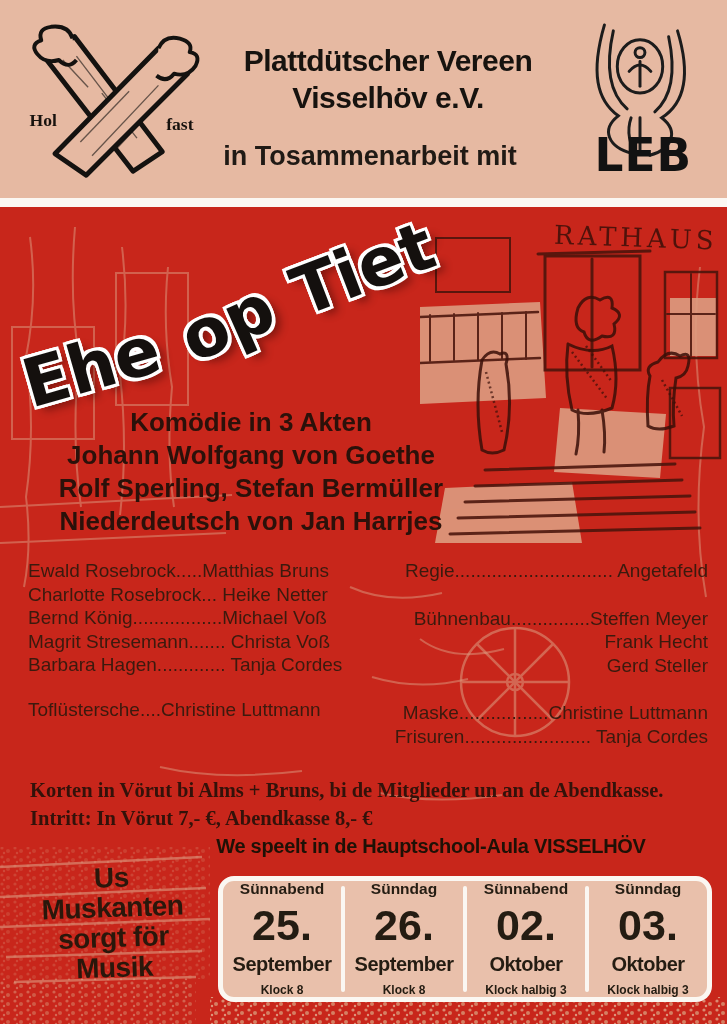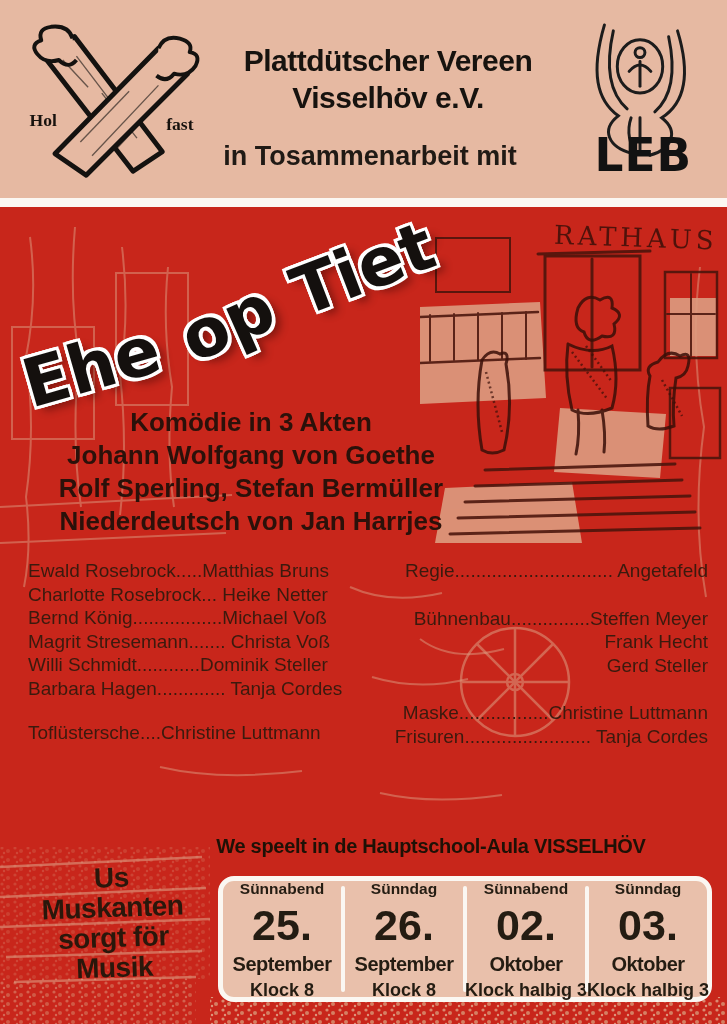--- a/index.html
+++ b/index.html
@@ -53,21 +53,21 @@
 
   .datebox{position:absolute;left:218px;top:669px;width:494px;height:126px;box-sizing:border-box;
     background:var(--boxTan,#e9c0ab);border:5px solid var(--paper,#fbf7f2);border-radius:16px;
     display:flex;align-items:stretch;}
   .dc{flex:1;display:flex;flex-direction:column;align-items:center;justify-content:center;
     color:#241c12;padding:2px 0;min-width:0;gap:6px;}
   .vsep{width:4px;background:var(--paper,#fbf7f2);margin:5px 0;border-radius:2px;}
   .dc-day{font-size:15.5px;font-weight:bold;line-height:18px;}
   .dc-num{font-size:43px;font-weight:bold;line-height:43px;}
   .dc-month{font-size:20px;font-weight:bold;line-height:22px;letter-spacing:-0.5px;}
-  .dc-time{font-size:18px;font-weight:bold;line-height:18px;white-space:nowrap;}
+  .dc-time{font-size:12px;font-weight:bold;line-height:18px;white-space:nowrap;}
 </style>
 </head>
 <body>
 
 <div class="poster">
 
   <div class="header">
     <svg class="logo-hf" viewBox="0 0 210 172">
 
       <polygon points="34,42 64,20 154,138 124,158" fill="#e6b9a2" stroke="#141210" stroke-width="5" stroke-linejoin="round"></polygon>
@@ -217,34 +217,37 @@
       <div>Johann Wolfgang von Goethe</div>
       <div>Rolf Sperling, Stefan Bermüller</div>
       <div>Niederdeutsch von Jan Harrjes</div>
     </div>
 
     <div class="cast">
       <div>Ewald Rosebrock.....Matthias Bruns</div>
       <div>Charlotte Rosebrock... Heike Netter</div>
       <div>Bernd König.................Michael Voß</div>
       <div>Magrit Stresemann....... Christa Voß</div>
-      <div>Willi Schmidt............Dominik Steller</div>
       <div>Barbara Hagen............. Tanja Cordes</div>
       <div class="prompter">Toflüstersche....Christine Luttmann</div>
     </div>
 
     <div class="crew">
       <div>Regie.............................. Angetafeld</div>
       <div class="gap-before">Bühnenbau...............Steffen Meyer</div>
       <div>Frank Hecht</div>
       <div>Gerd Steller</div>
       <div class="gap-before">Maske.................Christine Luttmann</div>
       <div>Frisuren........................ Tanja Cordes</div>
     </div>
 
+    <div class="tickets">
+      <div>Korten in Vörut bi Alms + Bruns, bi de Mitglieder un an de Abendkasse.</div>
+      <div>Intritt: In Vörut 7,- €, Abendkasse 8,- €</div>
+    </div>
 
     <div class="venue">We speelt in de Hauptschool-Aula VISSELHÖV</div>
 
     <div class="music">
       <div>Us</div>
       <div>Muskanten</div>
       <div>sorgt för</div>
       <div>Musik</div>
     </div>
 

